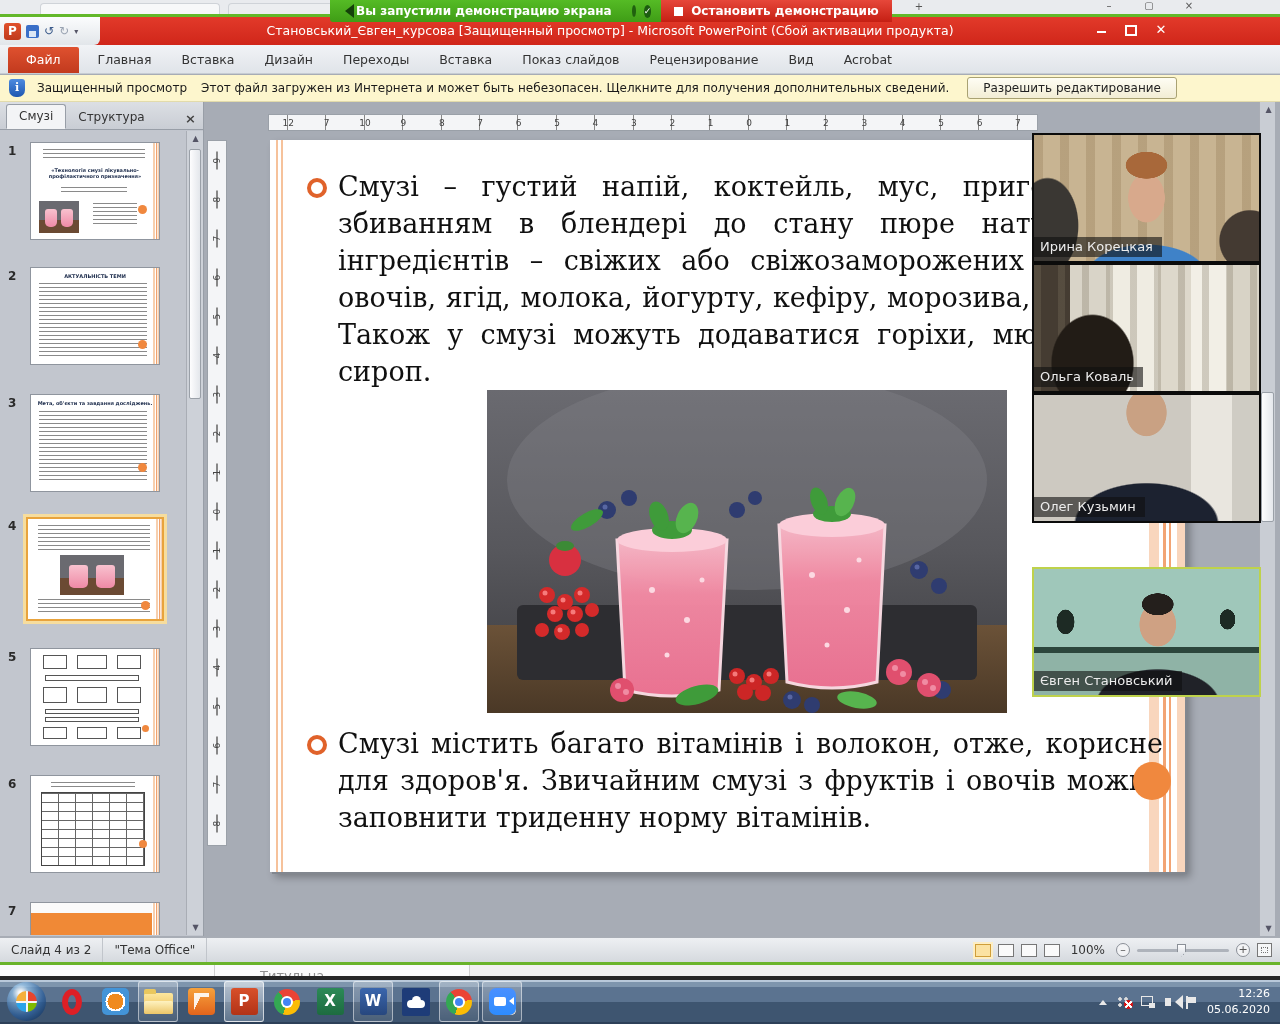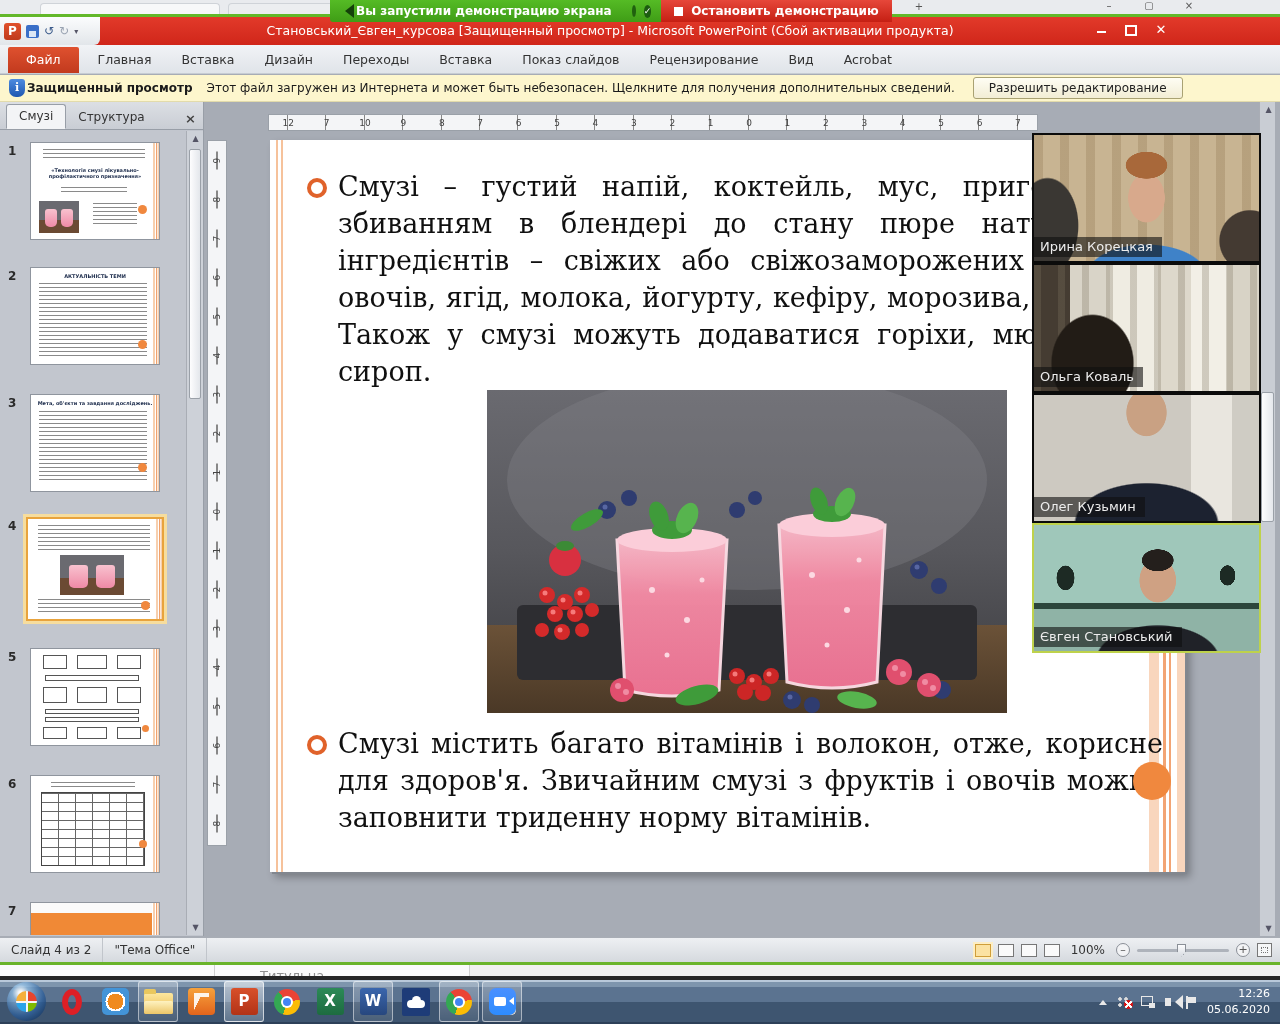--- a/index.html
+++ b/index.html
@@ -52,21 +52,21 @@
   .rtab { font-size:12.5px; color:#333; padding:5px 15px 6px; }
   .rtab.file { background:linear-gradient(#df512f,#c23a1e); color:#fff; border-radius:2px 2px 0 0;
     padding:5px 18px 6px; margin-right:4px; }
 
   
   .pvbar { left:0; top:75px; width:1280px; height:27px; background:#fdf6cd; border-bottom:1px solid #e2dbab;
     display:flex; align-items:center; font-size:12px; color:#1a1a1a; }
   .pv-shield { width:16px; height:18px; margin-left:9px; background:linear-gradient(#4d8be0,#1f57b0);
     border-radius:3px 3px 7px 7px; color:#fff; font-weight:bold; font-size:11px; text-align:center; line-height:17px;
     font-family:"DejaVu Serif",serif; }
-  .pv-title { font-weight:bold; margin-left:2px; }
+  .pv-title { font-weight:normal; margin-left:12px; }
   .pv-msg { margin-left:14px; }
   .pv-btn { margin-left:18px; padding:3px 15px; font-size:12px; color:#222;
     background:linear-gradient(#fefdf4,#f2edd4); border:1px solid #a9a273; border-radius:3px; }
 
   
   .panel { left:0; top:102px; width:204px; height:834px; background:#c2c6ce; border-right:1px solid #989ea7; }
   .panel-tabs { height:28px; display:flex; align-items:flex-end; background:linear-gradient(#dcdfe4,#c9cdd4);
     border-bottom:1px solid #989ea7; padding-left:6px; }
   .ptab { font-size:12px; color:#333; padding:4px 12px 5px; }
   .ptab.on { background:#f3f4f6; border:1px solid #989ea7; border-bottom:1px solid #f3f4f6; border-radius:3px 3px 0 0; }
@@ -123,21 +123,21 @@
     text-align:justify; color:#101010; }
   .bullet::before { content:""; position:absolute; left:3px; top:10px; width:12px; height:12px;
     border:4px solid #e0622a; border-radius:50%; }
   .squiggle { text-decoration-style:wavy; text-decoration-color:#e03a3a;
     text-decoration-thickness:1px; text-underline-offset:5px; }
   .photo { position:absolute; left:217px; top:250px; width:520px; height:323px; }
 
   
   .videos { left:1032px; top:133px; width:229px; z-index:50; }
   .tile { position:relative; width:229px; height:130px; border:2px solid #0b0b0b; overflow:hidden; }
-  .tile.speaking { border:2px solid #bed24b; }
+  .tile.speaking { border:2px solid #bed24b;margin-top:44px; }
   .vname { position:absolute; left:0; bottom:4px; background:rgba(15,15,15,.6); color:#ececec;
     font-size:13px; padding:2px 9px 3px 6px; white-space:nowrap; }
   .v1f { background:
     radial-gradient(34px 22px at 50% 24%, #a8683a 0 60%, transparent 62%),
     radial-gradient(30px 40px at 50% 50%, #d8a98c 0 60%, transparent 62%),
     radial-gradient(95px 50px at 50% 112%, #3f82c8 0 62%, transparent 64%),
     radial-gradient(55px 85px at 6% 72%, #3a3733 0 55%, transparent 57%),
     radial-gradient(60px 60px at 96% 84%, #443a32 0 50%, transparent 52%),
     repeating-linear-gradient(90deg, rgba(150,125,88,.35) 0 9px, rgba(0,0,0,0) 9px 26px), #c8b492; }
   .v2 { background:

